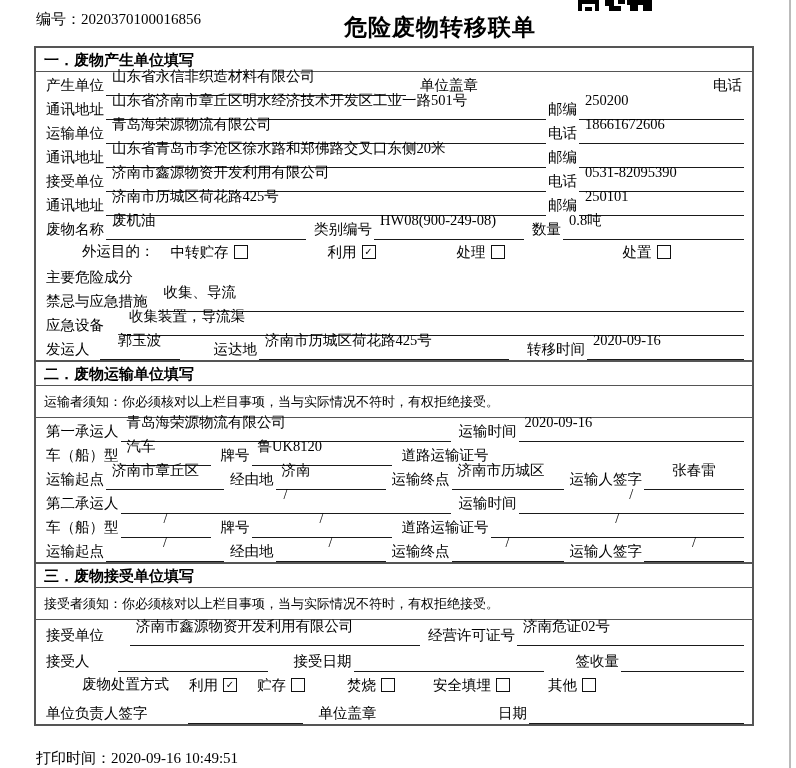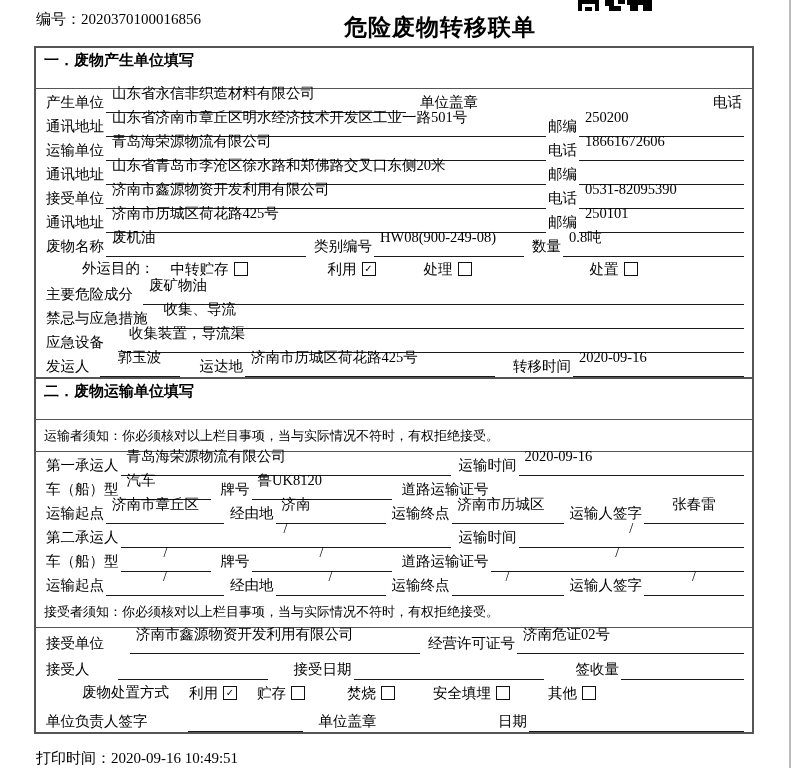--- a/index.html
+++ b/index.html
@@ -15,21 +15,21 @@
     font-family:"Liberation Sans","DejaVu Sans",sans-serif;
   }
   .qr{position:absolute;left:578px;top:0;}
   .right-line{position:absolute;left:789px;top:0;width:2px;height:768px;background:#bbbbbb;}
 
   .form{
     position:absolute;left:34px;top:46px;width:716px;
     border:2px solid #555;background:#fff;
   }
   .sec-title{
-    font-weight:bold;font-size:15px;padding:3px 8px 18px;
+    font-weight:bold;font-size:15px;padding:3px 8px 1px;
     border-bottom:1.5px solid #555;
     font-family:"Liberation Sans","DejaVu Sans",sans-serif;
   }
   .sec-top{border-top:2px solid #555;}
   .notice{
     height:31px;display:flex;align-items:center;
     border-bottom:1.5px solid #555;padding:0 8px;font-size:13px;white-space:nowrap;
   }
   .row{
     display:flex;align-items:flex-end;height:24px;
@@ -133,49 +133,48 @@
   <div class="row cbrow">
     <span class="lb">外运目的：</span>
     <span class="opt" style="margin-left:14px">
       <span>中转贮存</span>
       <span class="cb"></span>
     </span>
     <span class="opt" style="margin-left:80px">
       <span>利用</span>
       <span class="cb">✓</span>
     </span>
-    <span class="opt" style="margin-left:48px">
+    <span class="opt" style="margin-left:81px">
       <span>处理</span>
       <span class="cb"></span>
     </span>
     <span class="opt" style="margin-left:118px">
       <span>处置</span>
       <span class="cb"></span>
     </span>
   </div>
 
   <div class="row">
     <span class="lb">主要危险成分</span>
-    <span class="ul fill" style="margin-left:8px">废矿物油</span>
   </div>
 
   <div class="row">
     <span class="lb">禁忌与应急措施</span>
     <span class="ul fill" style="margin-left:8px">收集、导流</span>
   </div>
 
   <div class="row">
     <span class="lb">应急设备</span>
     <span class="ul fill" style="margin-left:17px">收集装置，导流渠</span>
   </div>
 
   <div class="row">
     <span class="lb">发运人</span>
     <span class="ul ctr" style="width:80px;margin-left:8px">郭玉波</span>
-    <span class="lb" style="margin-left:18px">运达地</span>
+    <span class="lb" style="margin-left:32px">运达地</span>
     <span class="ul" style="width:250px">济南市历城区荷花路425号</span>
     <span class="lb" style="margin-left:16px">转移时间</span>
     <span class="ul fill">2020-09-16</span>
   </div>
 
   <div class="sec-title sec-top">二．废物运输单位填写</div>
 
   <div class="notice">运输者须知：你必须核对以上栏目事项，当与实际情况不符时，有权拒绝接受。</div>
 
   <div class="row">
@@ -224,20 +223,21 @@
     <span class="lb">运输起点</span>
     <span class="ul ctr" style="width:118px">/</span>
     <span class="lb" style="margin-left:4px">经由地</span>
     <span class="ul ctr" style="width:110px">/</span>
     <span class="lb" style="margin-left:4px">运输终点</span>
     <span class="ul ctr" style="width:112px">/</span>
     <span class="lb" style="margin-left:4px">运输人签字</span>
     <span class="ul fill ctr">/</span>
   </div>
 
+  <div class="sec-title sec-top">三．废物接受单位填写</div>
 
   <div class="notice">接受者须知：你必须核对以上栏目事项，当与实际情况不符时，有权拒绝接受。</div>
 
   <div class="row h26">
     <span class="lb">接受单位</span>
     <span class="ul" style="width:290px;margin-left:24px">济南市鑫源物资开发利用有限公司</span>
     <span class="lb" style="margin-left:6px">经营许可证号</span>
     <span class="ul fill">济南危证02号</span>
   </div>
 

